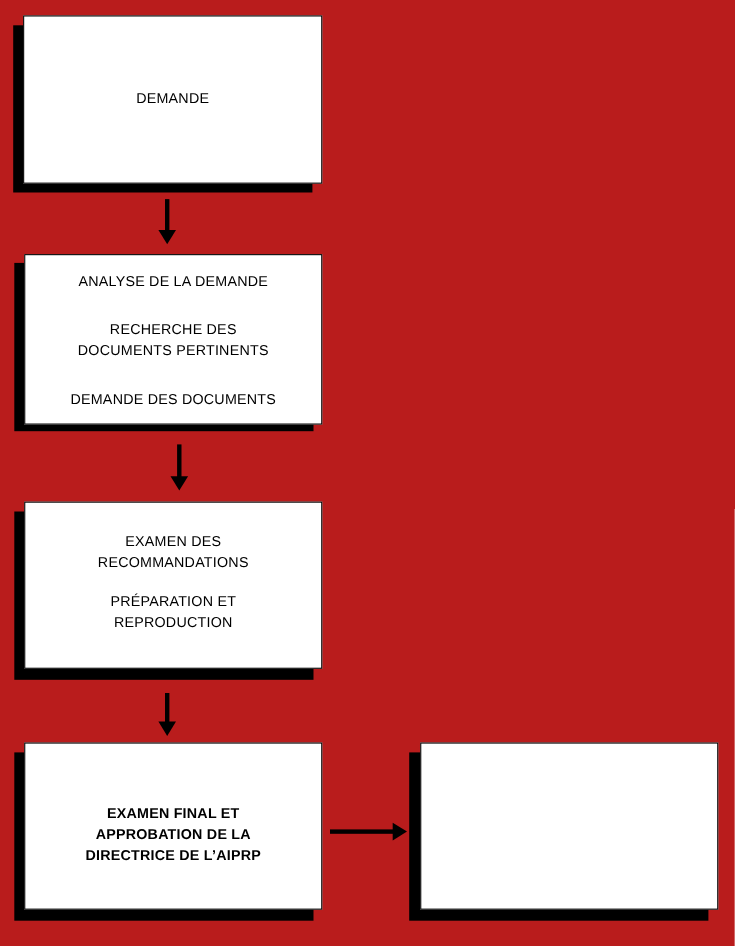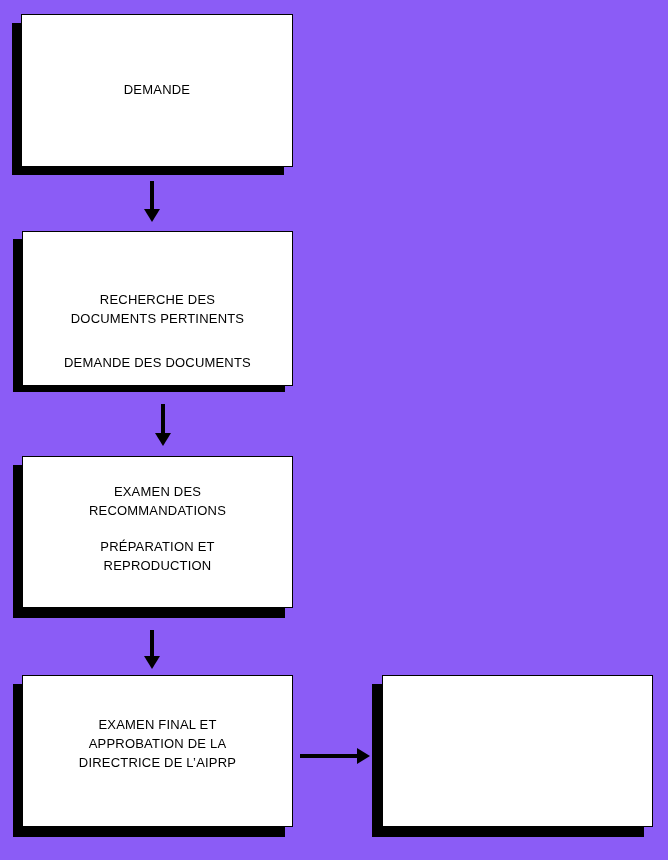--- a/index.html
+++ b/index.html
@@ -9,21 +9,21 @@
     background: #ffffff;
   }
   body {
     font-family: "Liberation Sans", sans-serif;
     color: #000000;
   }
   #canvas {
     position: relative;
     width: 668px;
     height: 860px;
-    background: #8b5cf6;
+    background: #b91c1c;
     overflow: hidden;
   }
 
   
   .node {
     position: absolute;
     box-sizing: border-box;
     background: #ffffff;
     border: 1px solid #000000;
     z-index: 2;
@@ -104,20 +104,21 @@
   <div class="node" style="left:21px; top:14px; width:272px; height:153px;"></div>
   <div class="node-text" style="left:21px; top:80px; width:272px;">DEMANDE</div>
 
   <div class="arrow-v" style="left:143px; top:181px; width:17px; height:41px;">
     <div class="shaft" style="height:29px;"></div>
     <div class="head"></div>
   </div>
 
   <div class="node-shadow" style="left:13px; top:239px; width:272px; height:153px;"></div>
   <div class="node" style="left:22px; top:231px; width:271px; height:155px;"></div>
+  <div class="node-text" style="left:22px; top:246px; width:271px;">ANALYSE DE LA DEMANDE</div>
   <div class="node-text" style="left:22px; top:290px; width:271px;">RECHERCHE DES
 DOCUMENTS PERTINENTS</div>
   <div class="node-text" style="left:22px; top:353px; width:271px;">DEMANDE DES DOCUMENTS</div>
 
   <div class="arrow-v" style="left:154px; top:404px; width:17px; height:42px;">
     <div class="shaft" style="height:30px;"></div>
     <div class="head"></div>
   </div>
 
   <div class="node-shadow" style="left:13px; top:465px; width:272px; height:153px;"></div>
@@ -127,21 +128,21 @@
   <div class="node-text" style="left:22px; top:537px; width:271px;">PRÉPARATION ET
 REPRODUCTION</div>
 
   <div class="arrow-v" style="left:143px; top:630px; width:17px; height:39px;">
     <div class="shaft" style="height:27px;"></div>
     <div class="head"></div>
   </div>
 
   <div class="node-shadow" style="left:13px; top:684px; width:272px; height:153px;"></div>
   <div class="node" style="left:22px; top:675px; width:271px; height:152px;"></div>
-  <div class="node-text" style="left:22px; top:715px; width:271px;">EXAMEN FINAL ET
+  <div class="node-text" style="left:22px; top:730px; width:271px;font-weight:bold;">EXAMEN FINAL ET
 APPROBATION DE LA
 DIRECTRICE DE L’AIPRP</div>
 
   <div class="arrow-h" style="left:300px; top:747px; width:70px; height:17px;">
     <div class="shaft" style="width:58px;"></div>
     <div class="head"></div>
   </div>
 
   <div class="node-shadow" style="left:372px; top:684px; width:272px; height:153px;"></div>
   <div class="node" style="left:382px; top:675px; width:271px; height:152px;"></div>

